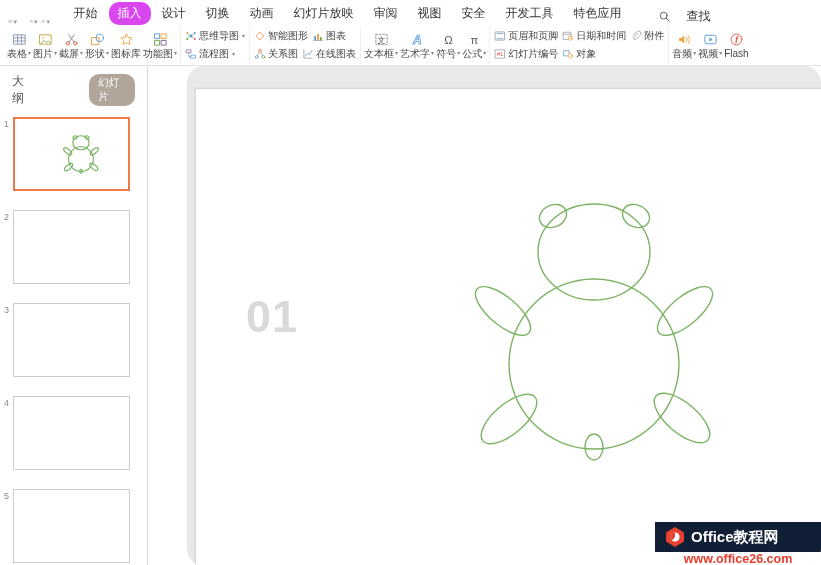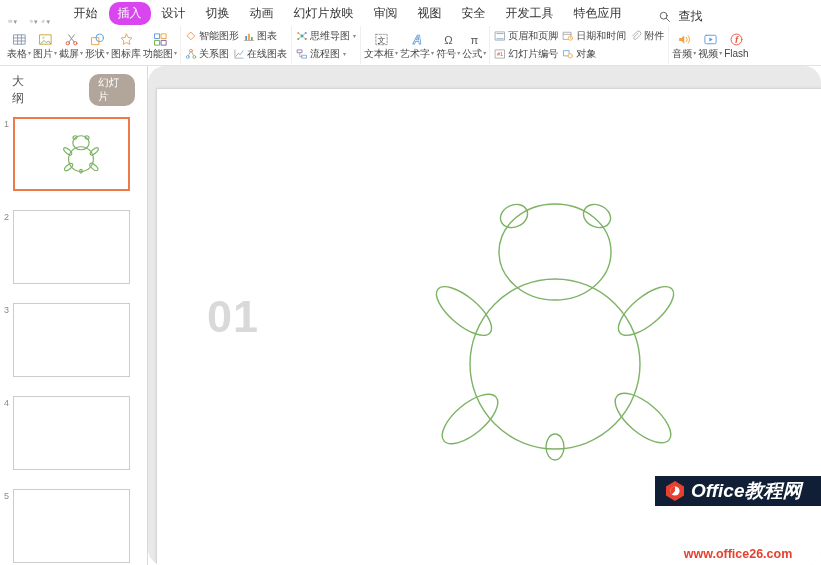--- a/index.html
+++ b/index.html
@@ -8,21 +8,21 @@
   .app{width:821px;height:565px;display:flex;flex-direction:column;}
 
   
   .menubar{height:25px;display:flex;align-items:flex-end;padding:0 8px;background:#fff;flex:none;}
   .win-icons{display:flex;align-items:center;gap:8px;margin-right:18px;}
   .wicon{display:flex;align-items:center;gap:1px;cursor:default;}
   .caret{font-size:7px;color:#999;line-height:1;}
   .menu-tabs{display:flex;align-items:center;}
   .mtab{padding:3px 9px;margin:0 1px;border-radius:10px;font-size:12px;color:#333;cursor:default;white-space:nowrap;}
   .mtab.active{background:#d946ef;color:#fff;}
-  .menu-search{margin-left:26px;display:flex;align-items:center;gap:8px;color:#333;cursor:default;}
+  .menu-search{margin-left:26px;display:flex;align-items:center;gap:16px;color:#333;cursor:default;}
   .menu-search .icn{width:13px;height:13px;}
 
   
   .ribbon{height:40px;display:flex;align-items:center;padding:0 4px;background:#fff;
           border-bottom:1px solid #e2e2e2;flex:none;overflow:hidden;}
   .rgroup{display:flex;align-items:center;height:38px;padding:0 2px;border-right:1px solid #efefef;flex:none;}
   .rgroup:last-child{border-right:none;}
   .rbtn-lg{display:flex;flex-direction:column;align-items:center;justify-content:center;
            padding:0 1px;height:38px;gap:1px;cursor:default;}
   .rbtn-lg .icn{width:15px;height:15px;}
@@ -30,21 +30,21 @@
   .arrow{font-size:6px;color:#8a8a8a;line-height:1;margin-left:1px;}
   .rcol{display:flex;flex-direction:column;gap:3px;justify-content:center;}
   .rrow{display:flex;align-items:center;}
   .rbtn-sm{display:flex;align-items:center;gap:2px;font-size:10px;color:#454545;
            padding:0 2px;white-space:nowrap;cursor:default;height:15px;}
   .rbtn-sm .icn{width:12px;height:12px;flex:none;}
   .disabled{opacity:.45;}
   .icn{stroke-linecap:round;stroke-linejoin:round;fill:none;flex:none;}
 
   
-  .main{display:flex;height:500px;flex:1;}
+  .main{display:flex;height:500px;flex:1;gap:39px;}
   .panel{width:147px;background:#fff;border-right:1px solid #d9d9d9;display:flex;flex-direction:column;flex:none;}
   .panel-tabs{display:flex;align-items:center;gap:8px;padding:7px 12px 5px;}
   .ptab{font-size:12px;color:#555;cursor:default;}
   .ptab.active{background:#b2a69b;color:#fff;border-radius:10px;font-size:10.5px;padding:2px 9px;margin-left:48px;}
   .thumbs{flex:1;overflow:hidden;padding-top:5px;}
   .thumb-row{display:flex;margin-bottom:19px;}
   .thumb-num{width:13px;font-size:9px;color:#8a8a8a;text-align:center;padding-top:2px;flex:none;}
   .thumb{width:117px;height:74px;background:#fff;border:1px solid #ccc;box-sizing:border-box;position:relative;}
   .thumb.selected{border:2px solid #ee7a4a;}
   .thumb svg{position:absolute;inset:0;width:100%;height:100%;}
@@ -53,23 +53,23 @@
   .slide{position:absolute;left:8px;top:22px;width:690px;height:560px;background:#fff;
          border:1px solid #d6d6d6;box-shadow:0 0 3px rgba(0,0,0,.08);}
   .page-label{position:absolute;left:50px;top:205px;font-size:45px;font-weight:bold;
               color:#d9d9d9;letter-spacing:1px;line-height:1;}
   #bear-svg{position:absolute;left:0;top:0;}
 
   
   .watermark{position:absolute;right:0;bottom:0;width:166px;}
   .wm-top{background:#101e36;height:30px;display:flex;align-items:center;gap:6px;padding:0 10px;}
   .wm-logo{width:20px;height:22px;flex:none;}
-  .wm-title{color:#fff;font-weight:bold;font-size:19px;white-space:nowrap;font-style:italic;}
-  .wm-url{background:#fff;height:24px;display:flex;align-items:center;justify-content:center;
-          color:#e8402e;font-size:12.5px;font-weight:bold;margin-top:36px;}
+  .wm-title{color:#fff;font-weight:bold;font-size:15px;white-space:nowrap;}
+  .wm-url{background:#fff;height:14px;display:flex;align-items:center;justify-content:center;
+          color:#e8402e;font-size:12.5px;font-weight:bold;}
 </style>
 </head>
 <body>
 
 <div class="app">
 
   <div class="menubar">
     <div class="win-icons" id="win-icons">
         <span class="wicon">
           <svg class="icn" viewBox="0 0 16 16" fill="none">
@@ -167,79 +167,79 @@
             <rect x="9" y="9" width="5" height="5" stroke="#8064a2"></rect>
           </svg>
           <span class="lbl">功能图<span class="arrow">▾</span></span>
         </div>
       </div>
       <div class="rgroup">
         <div class="rcol">
           <div class="rrow">
             <div class="rbtn-sm">
               <svg class="icn" viewBox="0 0 16 16" fill="none">
-                <rect x="4.5" y="4.5" width="7" height="7" transform="rotate(45 8 8)" stroke="#ee7b3e"></rect>
-              </svg>
-              <span>智能图形</span>
-            </div>
-            <div class="rbtn-sm">
-              <svg class="icn" viewBox="0 0 16 16" fill="none">
-                <path d="M2 14h12" stroke="#999"></path>
-                <rect x="3" y="8" width="2.4" height="5.5" fill="#5b9bd5"></rect>
-                <rect x="6.8" y="5" width="2.4" height="8.5" fill="#f0a13a"></rect>
-                <rect x="10.6" y="9.5" width="2.4" height="4" fill="#70ad47"></rect>
-              </svg>
-              <span>图表</span>
-            </div>
-          </div>
-          <div class="rrow">
-            <div class="rbtn-sm">
-              <svg class="icn" viewBox="0 0 16 16" fill="none">
-                <circle cx="8" cy="3.6" r="1.9" stroke="#ee7b3e"></circle>
-                <circle cx="3.6" cy="12" r="1.9" stroke="#5b9bd5"></circle>
-                <circle cx="12.4" cy="12" r="1.9" stroke="#70ad47"></circle>
-                <path d="M7 5.2l-2.4 5M9 5.2l2.4 5" stroke="#999"></path>
-              </svg>
-              <span>关系图</span>
-            </div>
-            <div class="rbtn-sm">
-              <svg class="icn" viewBox="0 0 16 16" fill="none">
-                <path d="M2.5 2.5v11h11" stroke="#999"></path>
-                <path d="M4 11l3-4 2.5 2 4-5.5" stroke="#5b9bd5"></path>
-              </svg>
-              <span>在线图表</span>
-            </div>
-          </div>
-        </div>
-      </div>
-      <div class="rgroup">
-        <div class="rcol">
-          <div class="rrow">
-            <div class="rbtn-sm">
-              <svg class="icn" viewBox="0 0 16 16" fill="none">
                 <circle cx="8" cy="8" r="1.9" fill="#2ab0b0"></circle>
                 <circle cx="3" cy="4" r="1.4" fill="#f0a13a"></circle>
                 <circle cx="13" cy="4" r="1.4" fill="#5b9bd5"></circle>
                 <circle cx="3" cy="12" r="1.4" fill="#70ad47"></circle>
                 <circle cx="13" cy="12" r="1.4" fill="#e06666"></circle>
                 <path d="M6.6 7L4 4.8M9.4 7L12 4.8M6.6 9L4 11.2M9.4 9L12 11.2" stroke="#999"></path>
               </svg>
               <span>思维导图</span>
               <span class="arrow">▾</span>
             </div>
           </div>
           <div class="rrow">
             <div class="rbtn-sm">
               <svg class="icn" viewBox="0 0 16 16" fill="none">
                 <rect x="2" y="2.5" width="6" height="3.8" stroke="#8064a2"></rect>
                 <rect x="8" y="9.7" width="6" height="3.8" stroke="#5b9bd5"></rect>
                 <path d="M5 6.3v5.3h3" stroke="#999"></path>
               </svg>
               <span>流程图</span>
               <span class="arrow">▾</span>
+            </div>
+          </div>
+        </div>
+      </div>
+      <div class="rgroup">
+        <div class="rcol">
+          <div class="rrow">
+            <div class="rbtn-sm">
+              <svg class="icn" viewBox="0 0 16 16" fill="none">
+                <rect x="4.5" y="4.5" width="7" height="7" transform="rotate(45 8 8)" stroke="#ee7b3e"></rect>
+              </svg>
+              <span>智能图形</span>
+            </div>
+            <div class="rbtn-sm">
+              <svg class="icn" viewBox="0 0 16 16" fill="none">
+                <path d="M2 14h12" stroke="#999"></path>
+                <rect x="3" y="8" width="2.4" height="5.5" fill="#5b9bd5"></rect>
+                <rect x="6.8" y="5" width="2.4" height="8.5" fill="#f0a13a"></rect>
+                <rect x="10.6" y="9.5" width="2.4" height="4" fill="#70ad47"></rect>
+              </svg>
+              <span>图表</span>
+            </div>
+          </div>
+          <div class="rrow">
+            <div class="rbtn-sm">
+              <svg class="icn" viewBox="0 0 16 16" fill="none">
+                <circle cx="8" cy="3.6" r="1.9" stroke="#ee7b3e"></circle>
+                <circle cx="3.6" cy="12" r="1.9" stroke="#5b9bd5"></circle>
+                <circle cx="12.4" cy="12" r="1.9" stroke="#70ad47"></circle>
+                <path d="M7 5.2l-2.4 5M9 5.2l2.4 5" stroke="#999"></path>
+              </svg>
+              <span>关系图</span>
+            </div>
+            <div class="rbtn-sm">
+              <svg class="icn" viewBox="0 0 16 16" fill="none">
+                <path d="M2.5 2.5v11h11" stroke="#999"></path>
+                <path d="M4 11l3-4 2.5 2 4-5.5" stroke="#5b9bd5"></path>
+              </svg>
+              <span>在线图表</span>
             </div>
           </div>
         </div>
       </div>
       <div class="rgroup">
         <div class="rbtn-lg">
           <svg class="icn" viewBox="0 0 16 16" fill="none">
             <rect x="2" y="2.5" width="12" height="11" stroke="#999" stroke-dasharray="2.2 1.6"></rect>
             <text x="8" y="11.3" font-size="8.5" text-anchor="middle" fill="#444">文</text>
           </svg>

